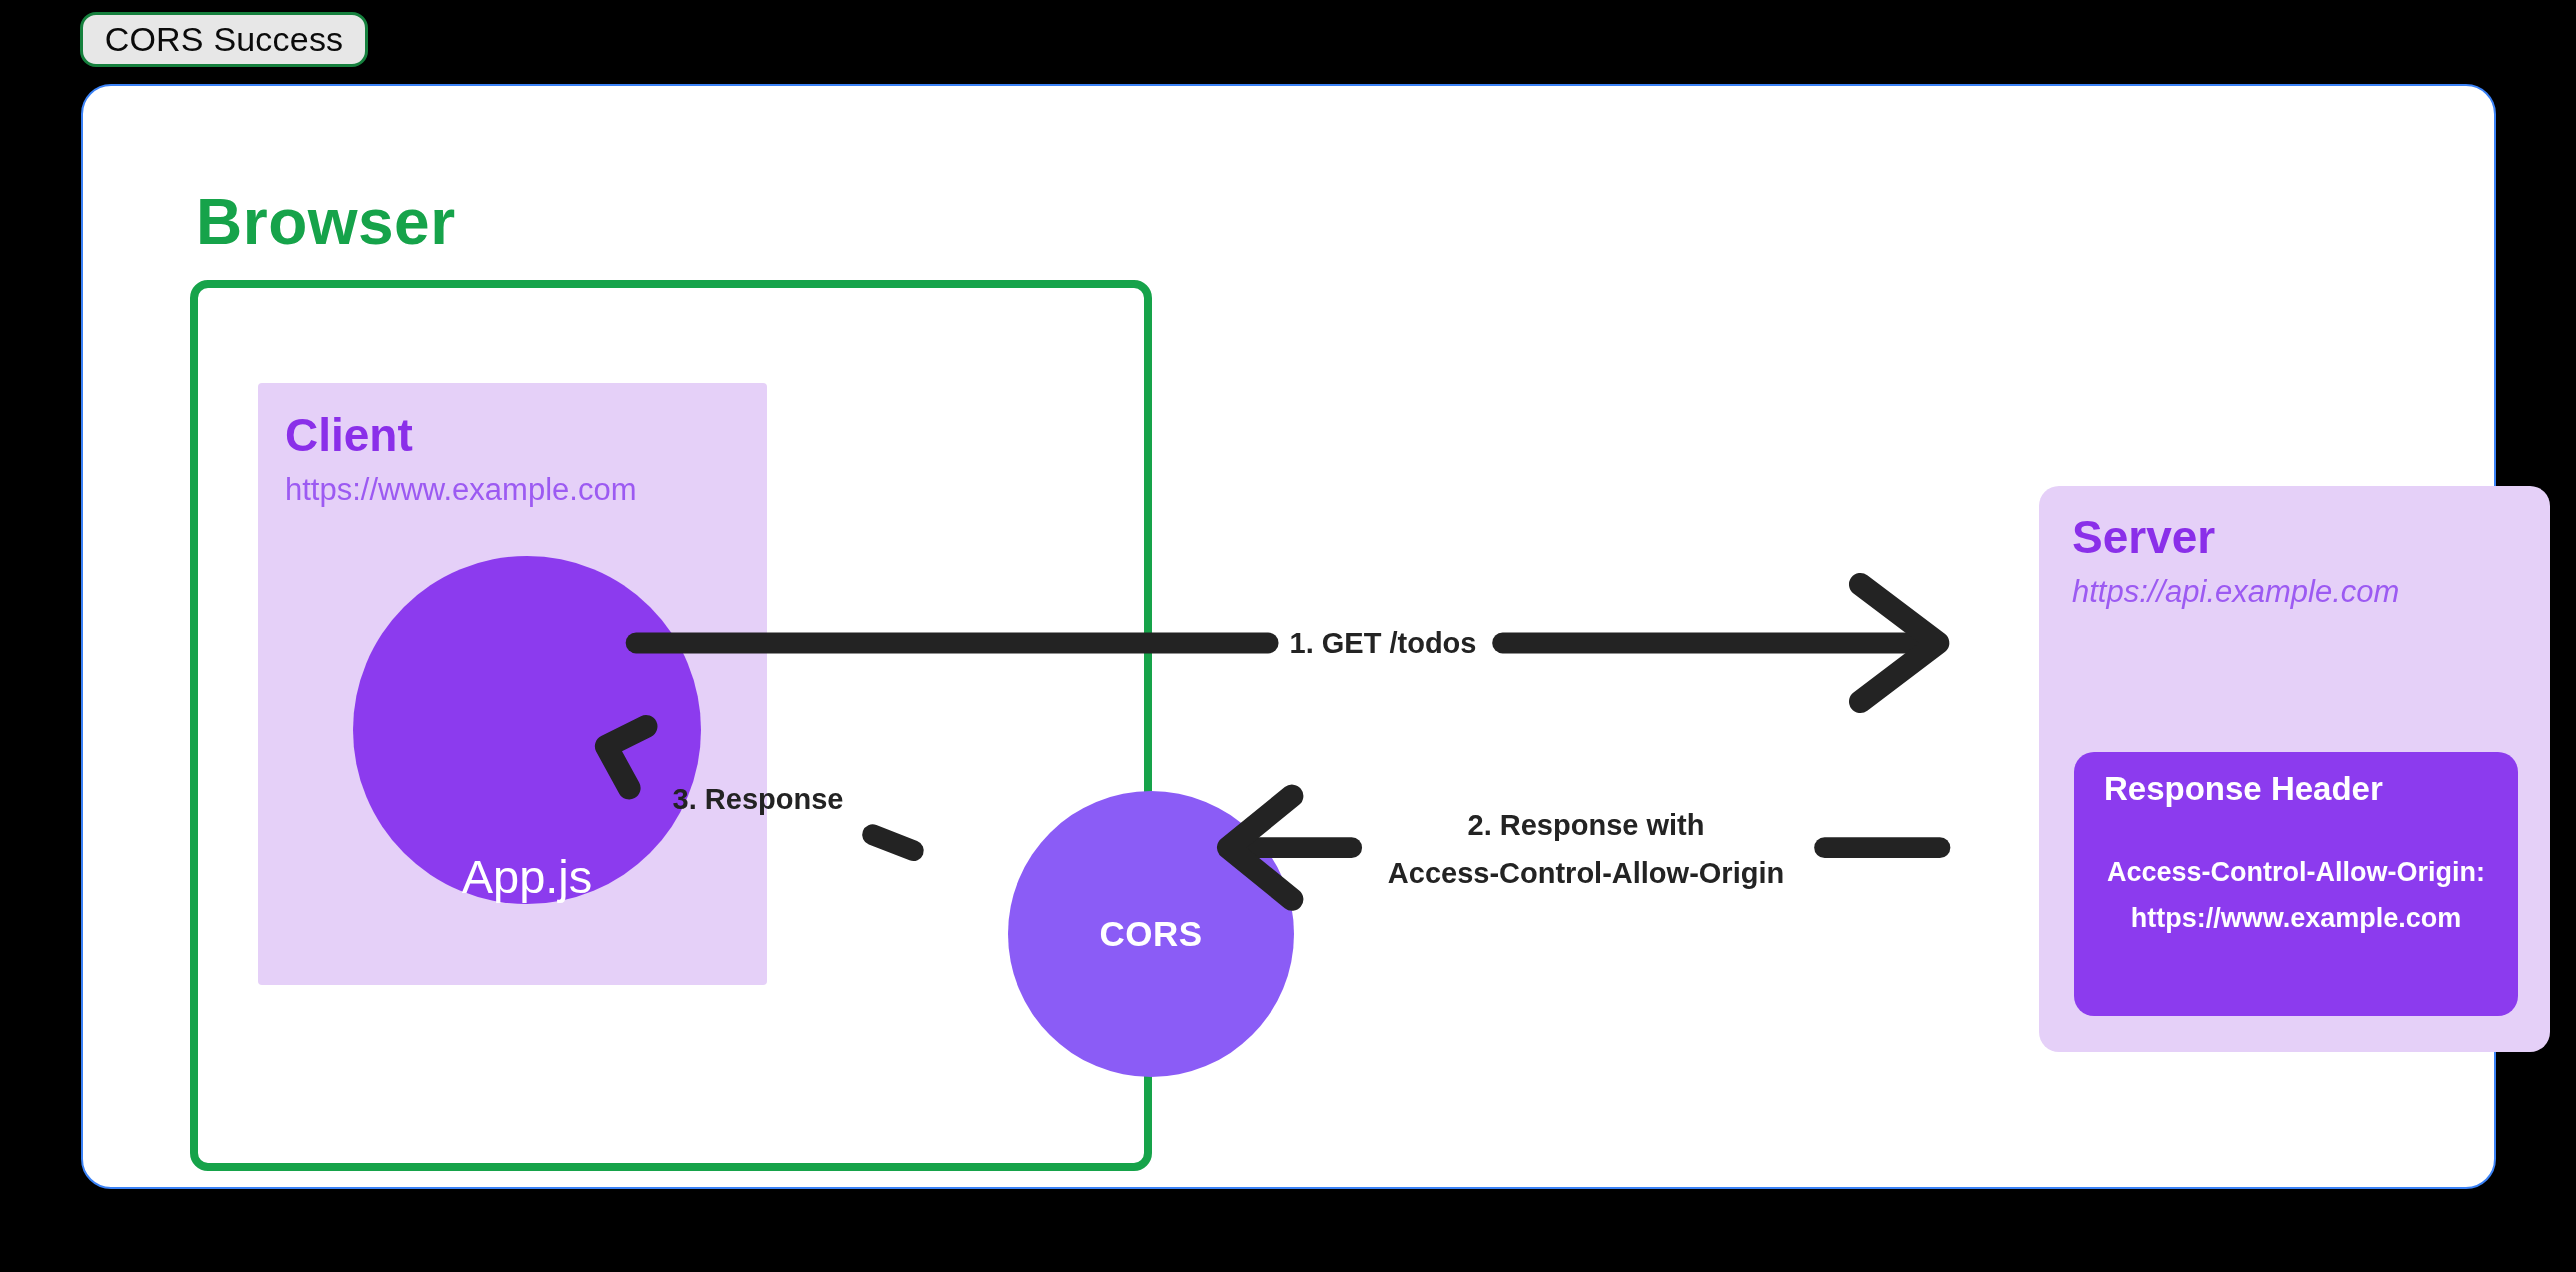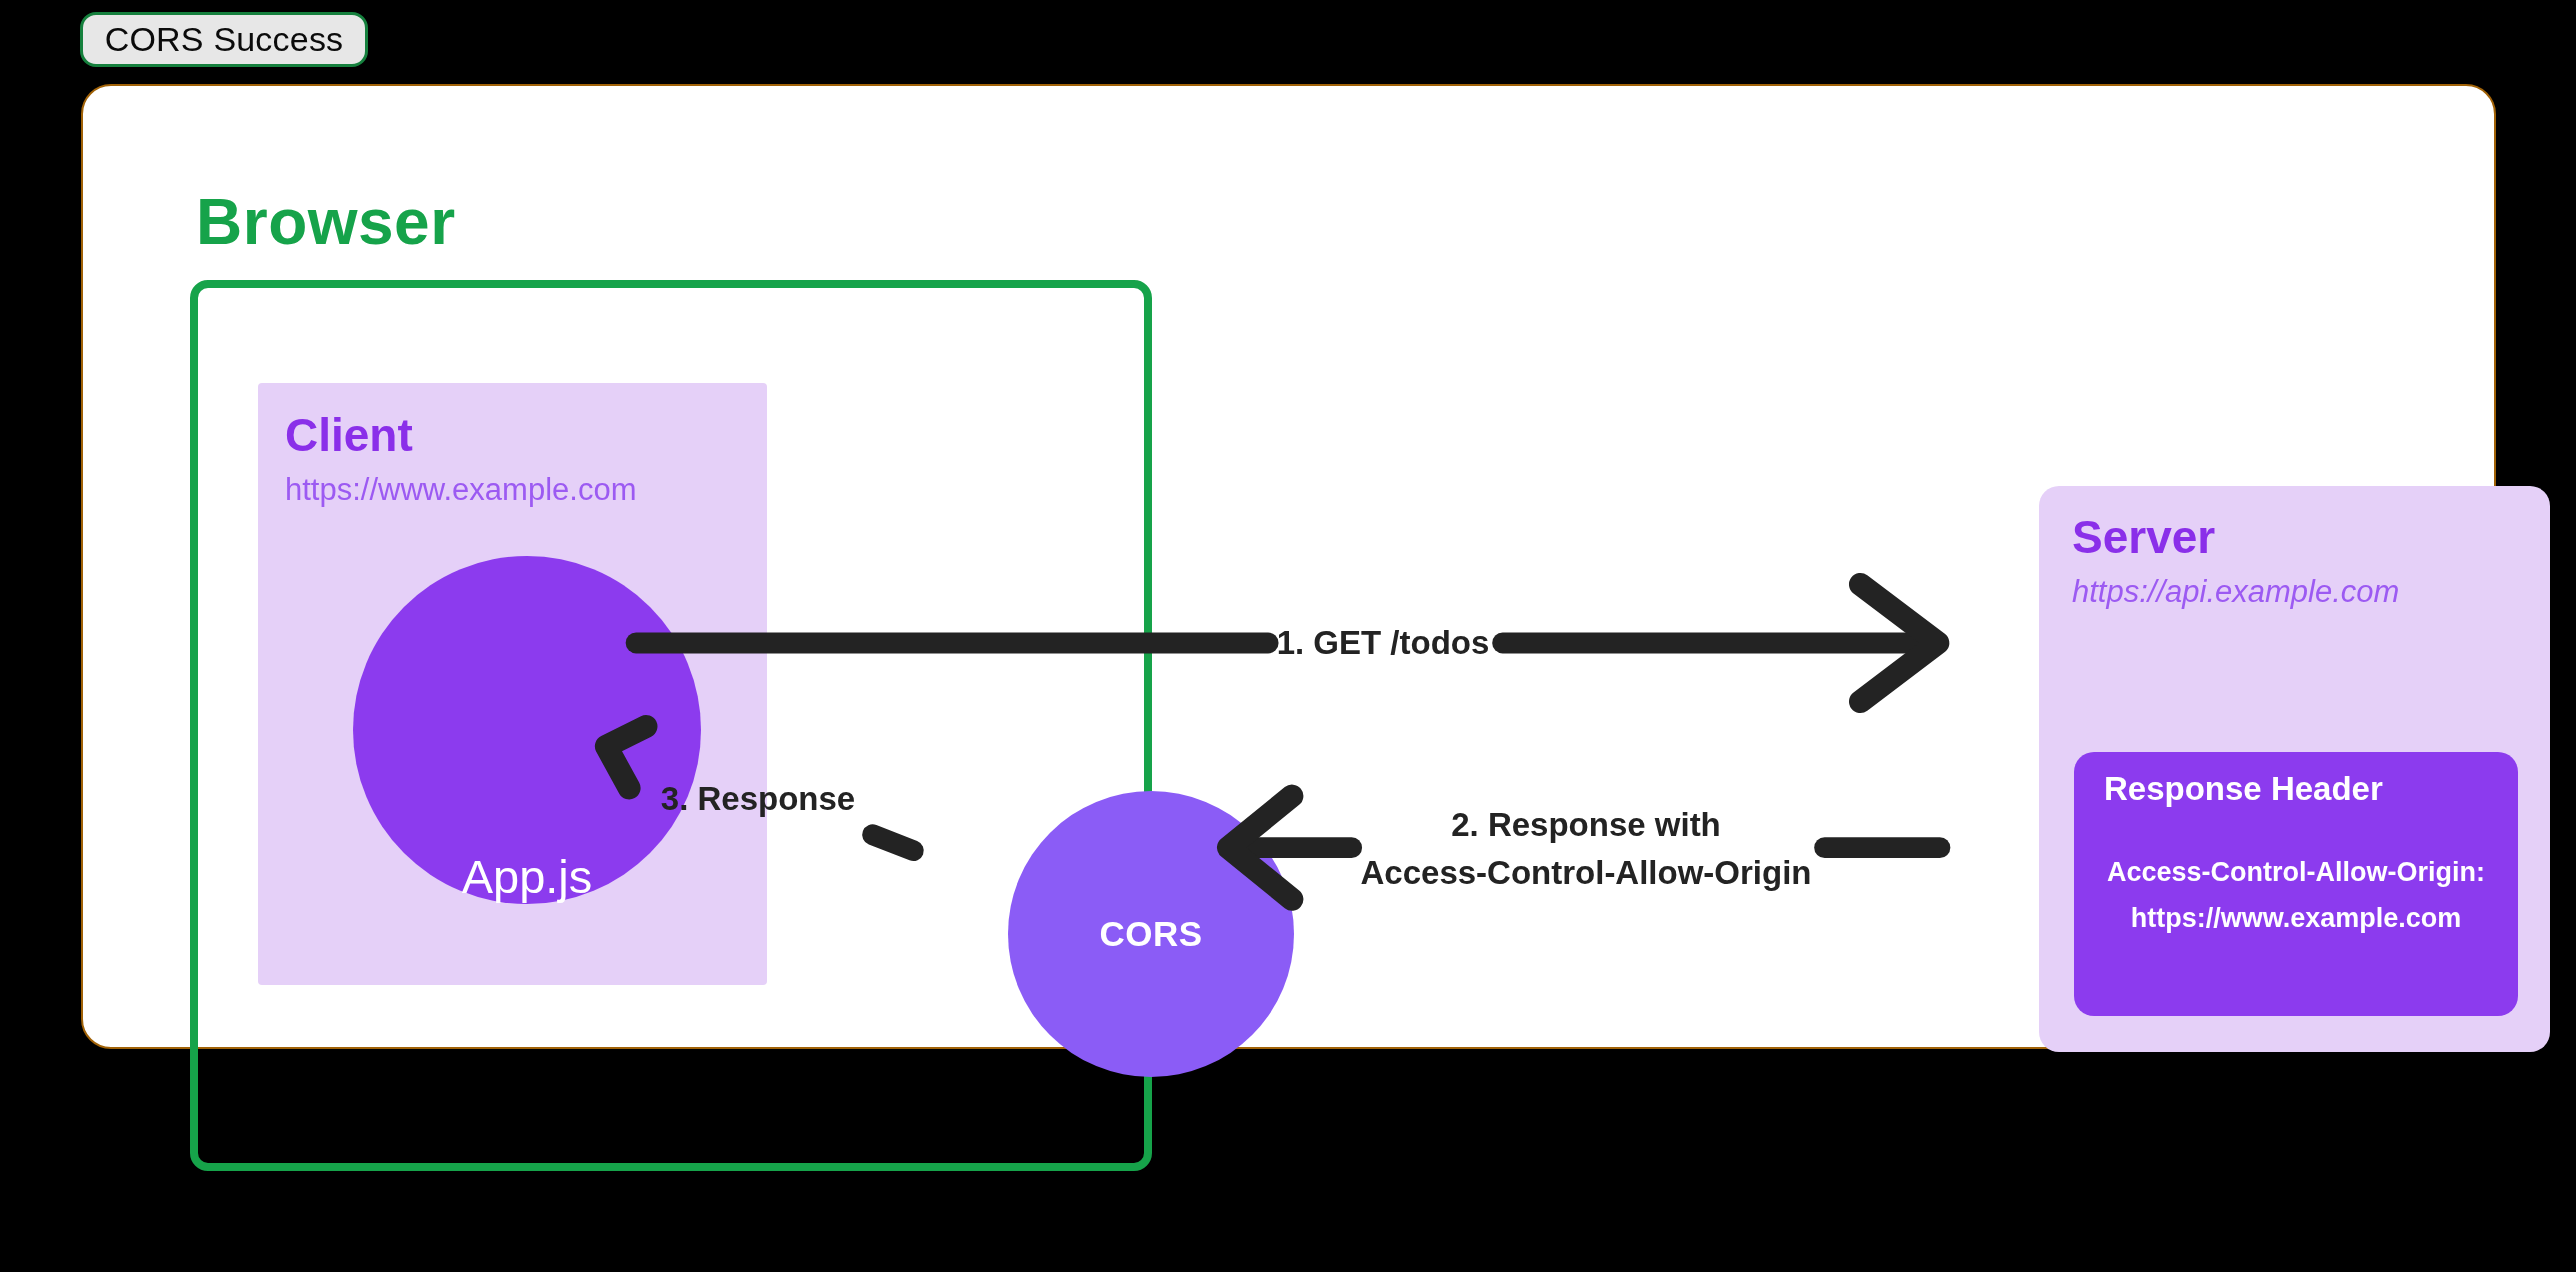--- a/index.html
+++ b/index.html
@@ -9,22 +9,22 @@
   }
   
   .chip{
     position:absolute;left:80px;top:12px;width:288px;height:55px;
     background:#E7E7E7;border:3px solid #15803d;border-radius:16px;
     box-sizing:border-box;display:flex;align-items:center;justify-content:center;
     font-size:34px;font-weight:500;color:#0b0b0b;letter-spacing:0.2px;
   }
   
   .card{
-    position:absolute;left:81px;top:84px;width:2415px;height:965px;
-    background:#ffffff;border-radius:30px;border:2px solid #a16207;box-sizing:border-box;
+    position:absolute;left:81px;top:84px;width:2415px;height:1105px;
+    background:#ffffff;border-radius:30px;border:2px solid #3b82f6;box-sizing:border-box;
   }
   .browser-title{
     position:absolute;left:113px;top:99px;
     font-size:64px;font-weight:700;color:#16A34A;letter-spacing:0.5px;
   }
   .browser-box{
     position:absolute;left:107px;top:194px;width:962px;height:891px;
     border:8px solid #16A34A;border-radius:18px;box-sizing:border-box;background:transparent;
   }
   .client-box{
@@ -70,21 +70,21 @@
     font-size:33px;font-weight:700;color:#ffffff;
   }
   .resp-lines{
     position:absolute;left:0;right:0;top:97px;text-align:center;
     font-size:27px;font-weight:700;color:#ffffff;line-height:46px;
   }
   
   .arrows{position:absolute;left:0;top:0;width:2576px;height:1272px;pointer-events:none;}
   .arrow-label{
     position:absolute;transform:translate(-50%,-50%);
-    font-size:33px;font-weight:700;color:#232323;white-space:nowrap;text-align:center;
+    font-size:29px;font-weight:700;color:#232323;white-space:nowrap;text-align:center;
   }
   .arrow-label.two-line{line-height:48px;}
 </style>
 </head>
 <body>
 
 <div class="stage">
 
   <div class="chip">
     <span>CORS Success</span>

